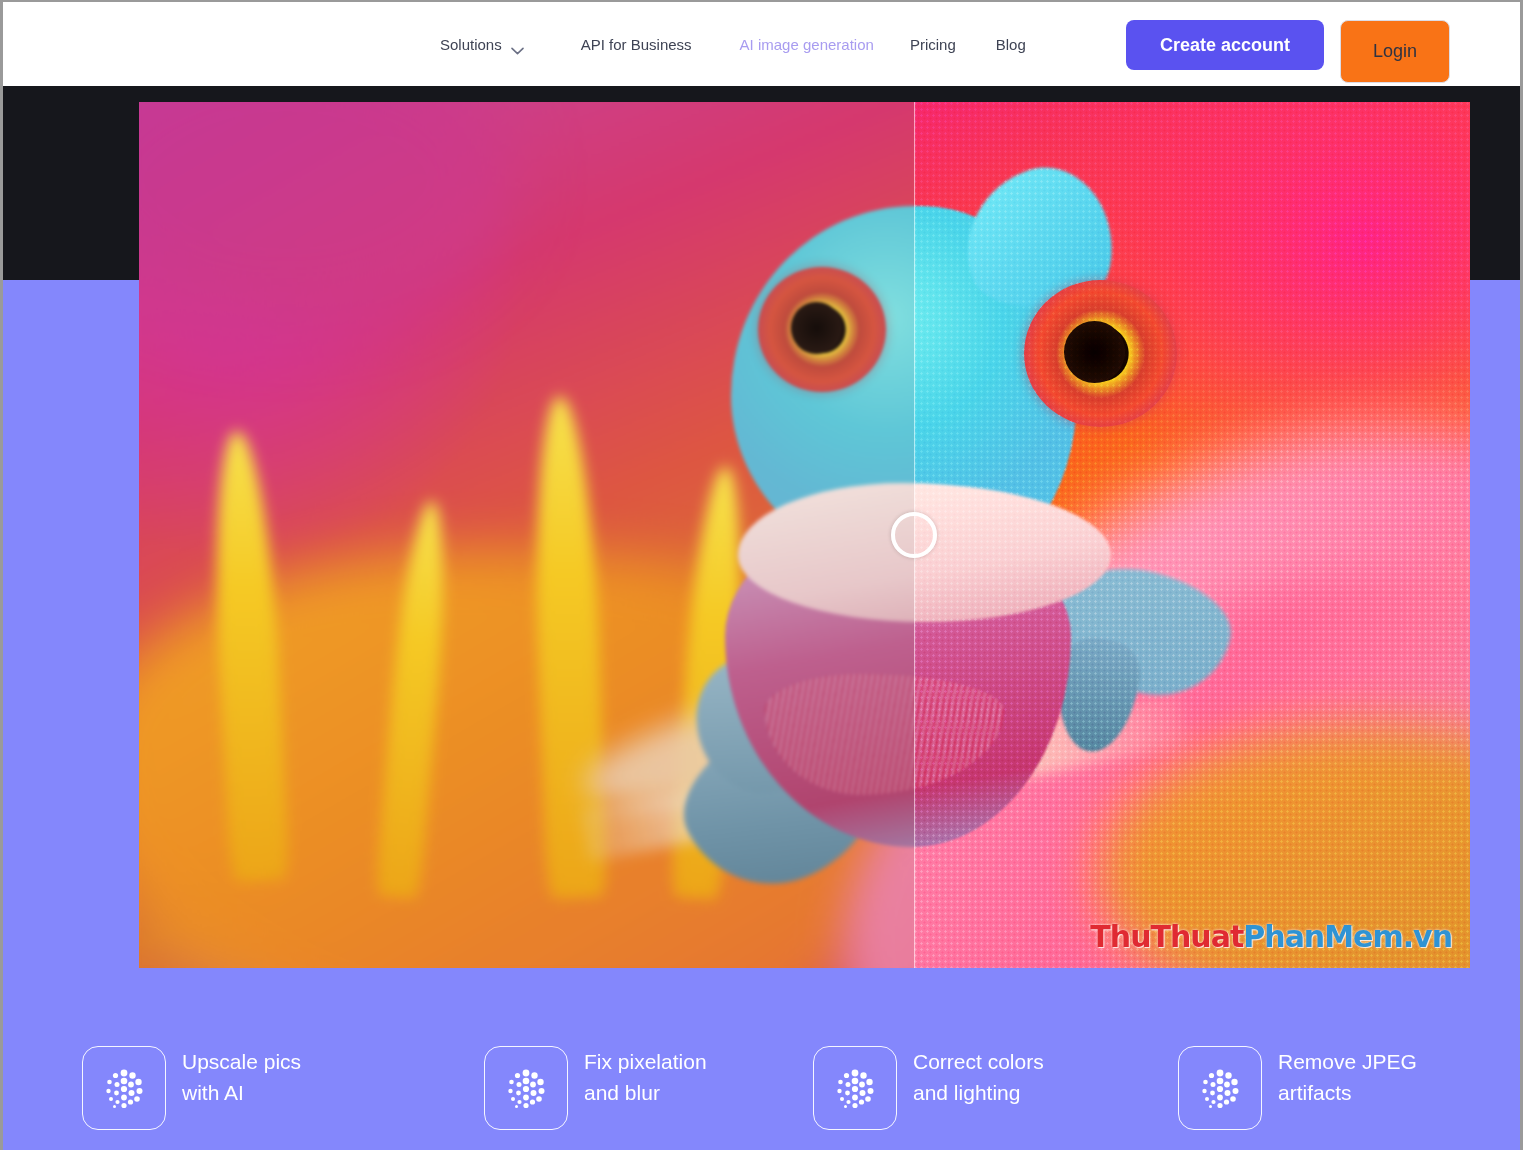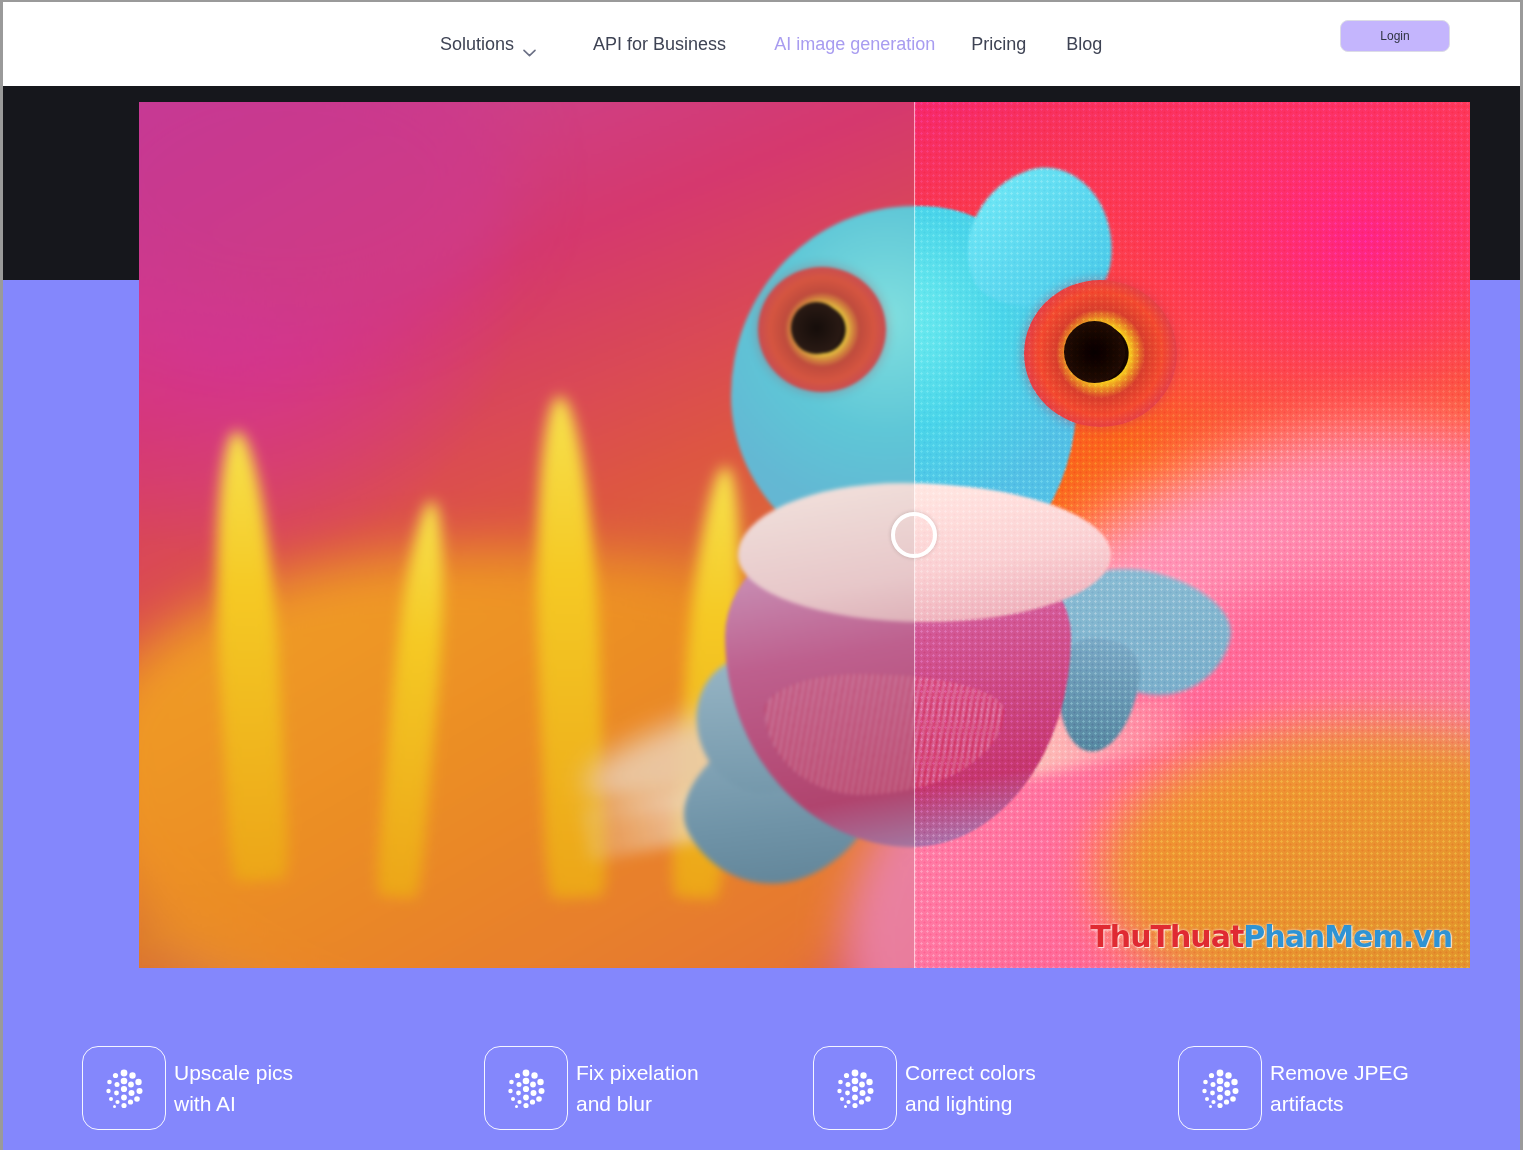--- a/index.html
+++ b/index.html
@@ -50,21 +50,21 @@
     border: 0;
   }
   .ua-flag .b { height: 8.5px; background: #7fb0f2; }
   .ua-flag .y { height: 8.5px; background: #ffe25f; }
 
   .nav {
     position: absolute; left: 437px; top: 0; height: 84px;
     display: flex; align-items: center; gap: 0;
   }
   .nav-item {
-    font-size: 18px; color: #3e4354;
+    font-size: 15px; color: #3e4354;
     padding: 0 0; margin-right: 57px;
     display: flex; align-items: center; gap: 9px;
     cursor: pointer; white-space: nowrap;
   }
   .nav-item.accent { color: #a89cf0; margin-right: 36px; }
   .nav-item:nth-child(2) { margin-right: 48px; }
   .nav-item:nth-child(4) { margin-right: 40px; }
   .nav-item:nth-child(5) { margin-right: 0; }
   .chev {
     width: 13px; height: 8px; display: inline-block;
@@ -74,24 +74,24 @@
     position: absolute; left: 1123px; top: 18px;
     width: 198px; height: 50px; border-radius: 8px;
     background: #5a52f0; color: #fff;
     font-size: 18px; font-weight: bold;
     display: flex; align-items: center; justify-content: center;
     cursor: pointer; border: none;
     font-family: "Liberation Sans", sans-serif;
   }
   .btn-login {
     position: absolute; left: 1337px; top: 18px;
-    width: 110px; height: 32px; border-radius: 8px;
-    background: #c4b5fd; color: #2f3342;
+    width: 110px; height: 63px; border-radius: 8px;
+    background: #f97316; color: #2f3342;
     border: 1px solid #dcdce6;
-    font-size: 12px;
+    font-size: 18px;
     display: flex; align-items: center; justify-content: center;
     cursor: pointer;
     font-family: "Liberation Sans", sans-serif;
   }
 
   
   .dark-band {
     position: absolute; left: 0; top: 84px;
     width: 1517px; height: 194px;
     background: #16171c;
@@ -297,21 +297,21 @@
   .wm-red { color: #e02a32; }
   .wm-blue { color: #2f93d4; }
 
   
   .features {
     position: absolute; left: 0; top: 1044px;
     width: 1517px; height: 84px;
     display: flex; align-items: flex-start;
   }
   .feature {
-    position: absolute; display: flex; align-items: center; gap: 8px;
+    position: absolute; display: flex; gap: 16px;
     cursor: default;
   }
   .f1 { left: 79px; top: 0; }
   .f2 { left: 445px; top: 0; padding-left: 36px; }
   .f3 { left: 810px; top: 0; }
   .f4 { left: 1175px; top: 0; }
   .f-icon {
     width: 84px; height: 84px; flex: none;
     border: 1.5px solid rgba(255,255,255,.92);
     border-radius: 16px;
@@ -347,20 +347,21 @@
         <span>AI image generation</span>
       </a>
       <a class="nav-item">
         <span>Pricing</span>
       </a>
       <a class="nav-item">
         <span>Blog</span>
       </a>
     </nav>
 
+    <button class="btn-create">Create account</button>
     <button class="btn-login">Login</button>
   </header>
 
   <div class="dark-band"></div>
   <div class="purple-band"></div>
 
   <div class="compare">
     <div class="cimg">
       <div class="bg-base"></div>
       <div class="petal-magenta-tl"></div>

